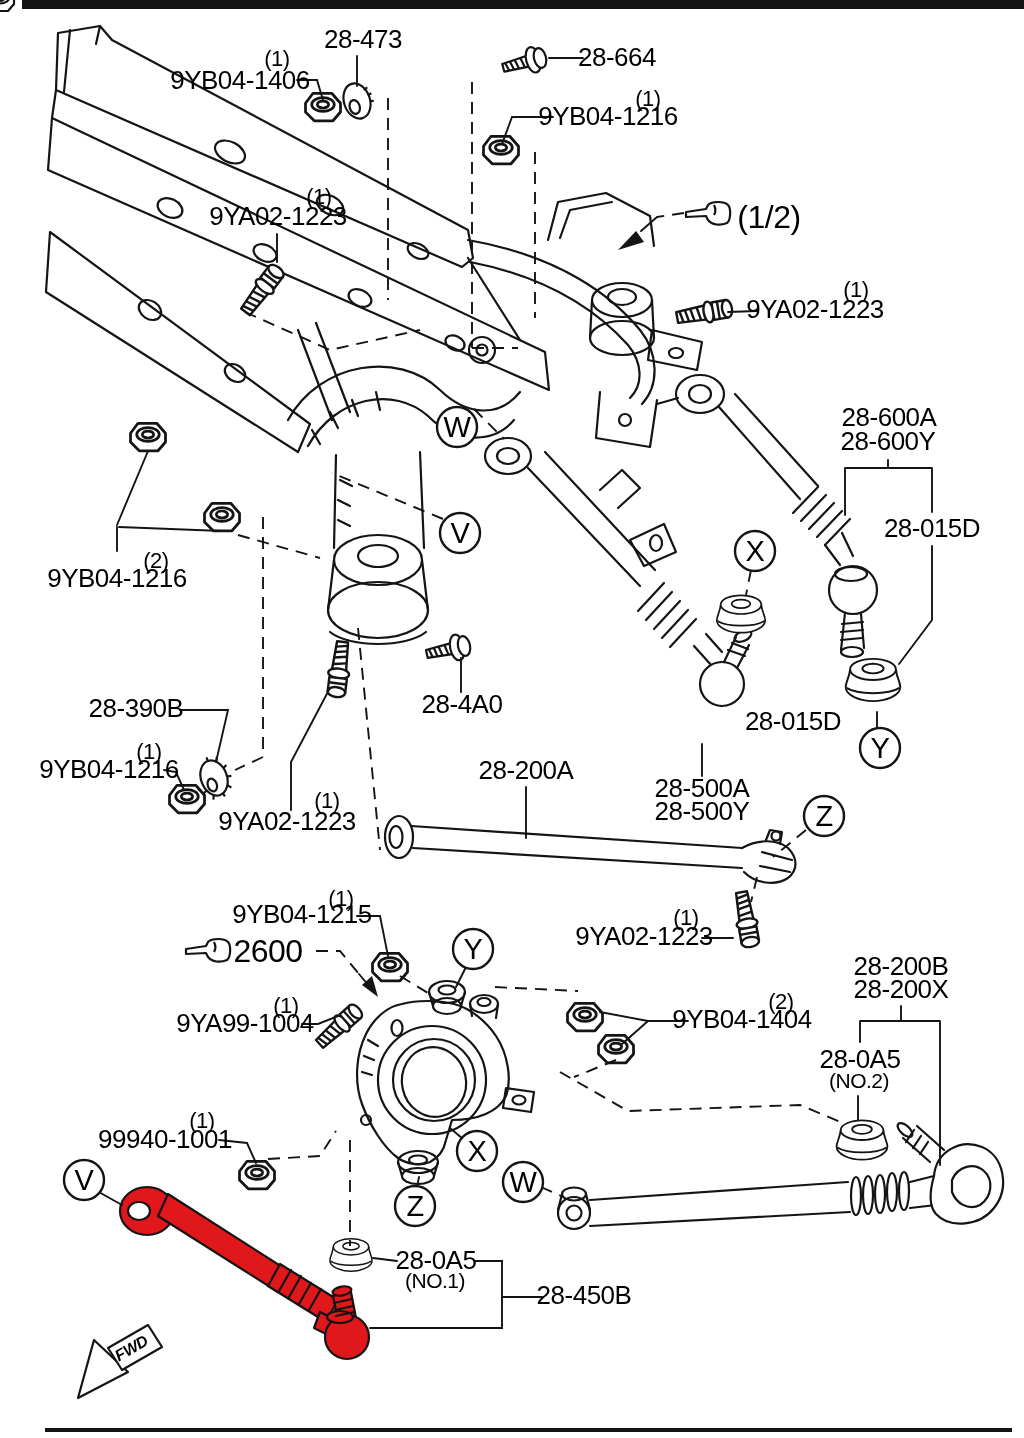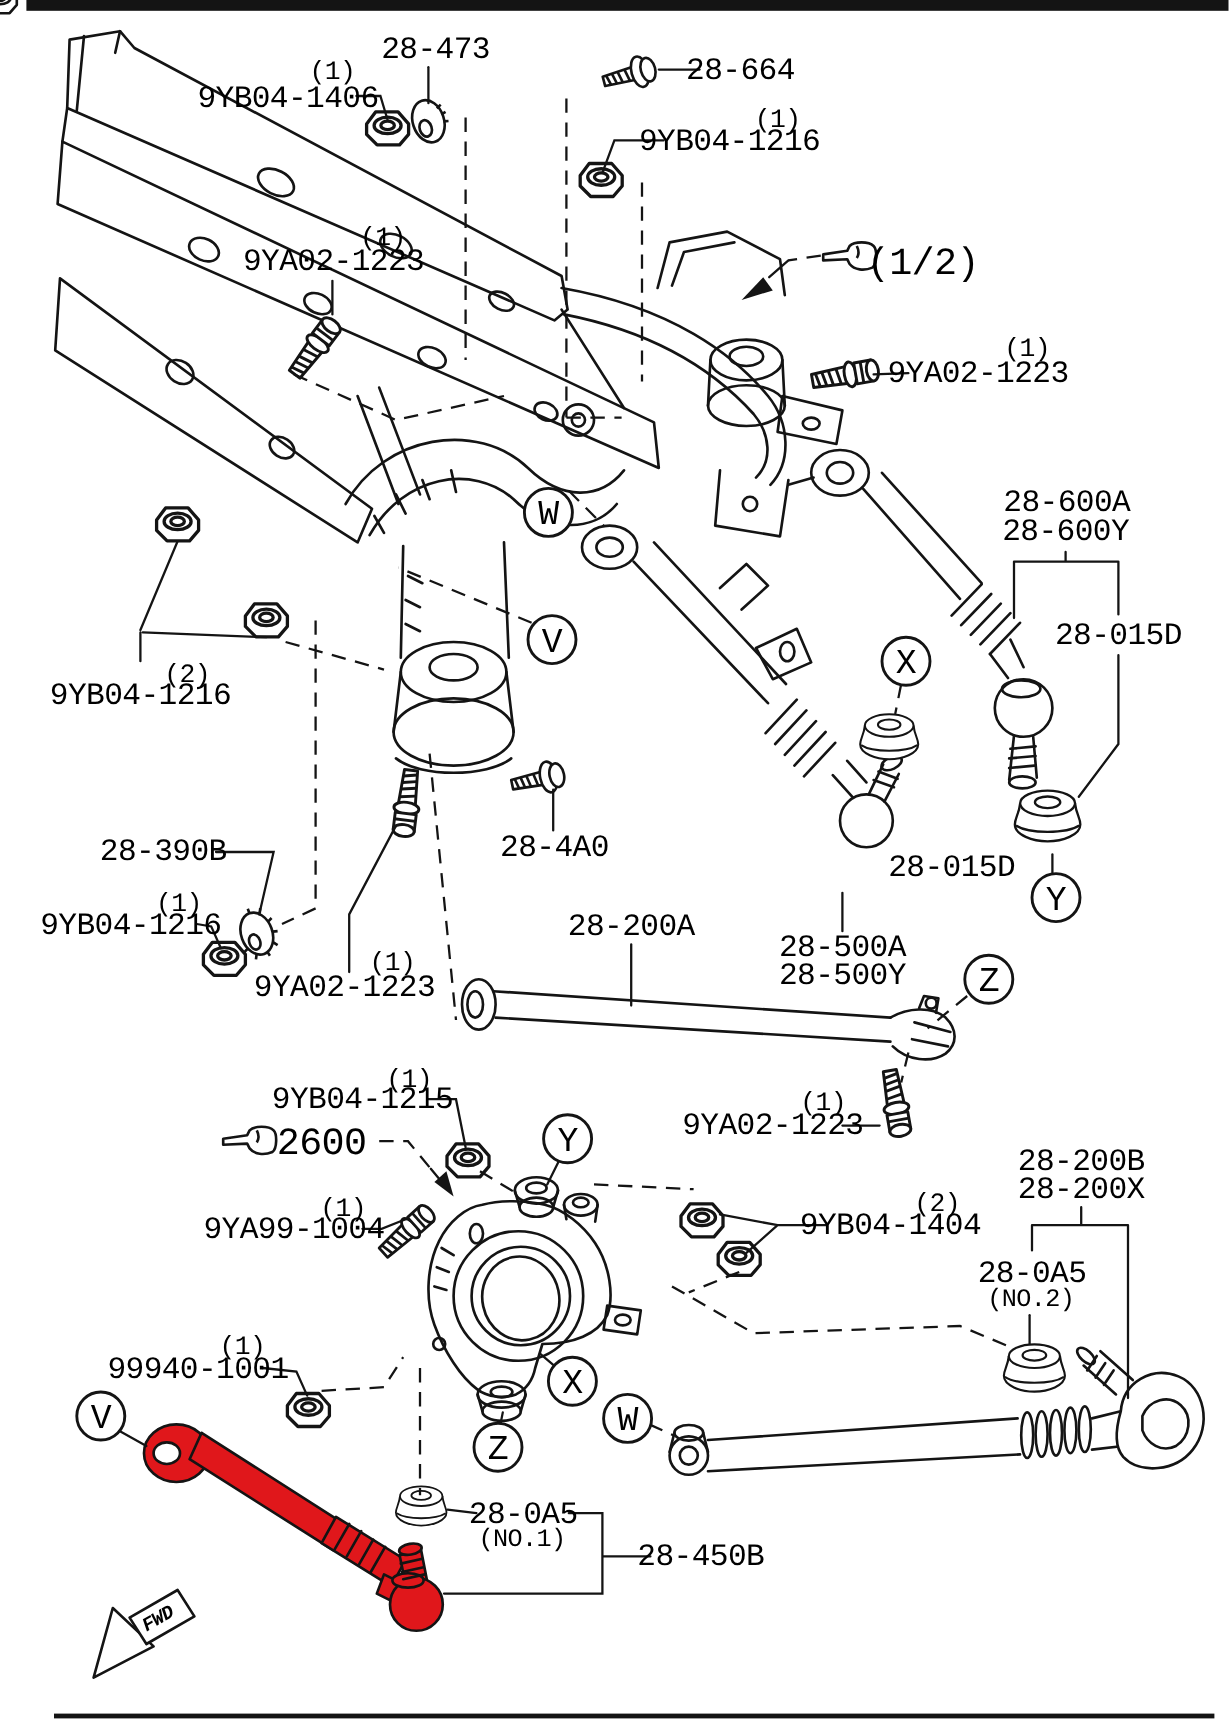--- a/index.html
+++ b/index.html
@@ -1,17 +1,17 @@
 <!DOCTYPE html>
 <html style="--hl: #e0171b;"><head>
 <meta charset="utf-8">
 <style>
   html,body { margin:0; padding:0; background:#ffffff; }
   .stage { position:relative; width:1024px; height:1438px; background:#fff; overflow:hidden;
-           font-family:Liberation Mono, monospace; }
+           font-family:Liberation Sans, sans-serif; }
   svg { position:absolute; left:0; top:0; }
   .art  { fill:none; stroke:#141414; stroke-width:2.2; stroke-linejoin:round; stroke-linecap:round; }
   .artw { fill:#ffffff; stroke:#141414; stroke-width:2.2; stroke-linejoin:round; }
   .dash { fill:none; stroke:#141414; stroke-width:1.9; stroke-dasharray:12 8; stroke-linecap:butt; }
   .lead { fill:none; stroke:#141414; stroke-width:1.9; stroke-linecap:round; }
   .ink  { fill:#141414; stroke:none; }
   .hl   { fill:var(--hl,#e0171b); stroke:#141414; stroke-width:2.2; stroke-linejoin:round; }
   .hole { fill:#ffffff; stroke:#141414; stroke-width:2.2; }
   text  { fill:#000; letter-spacing:-0.5px; }
   .num  { font-size:26px; }

